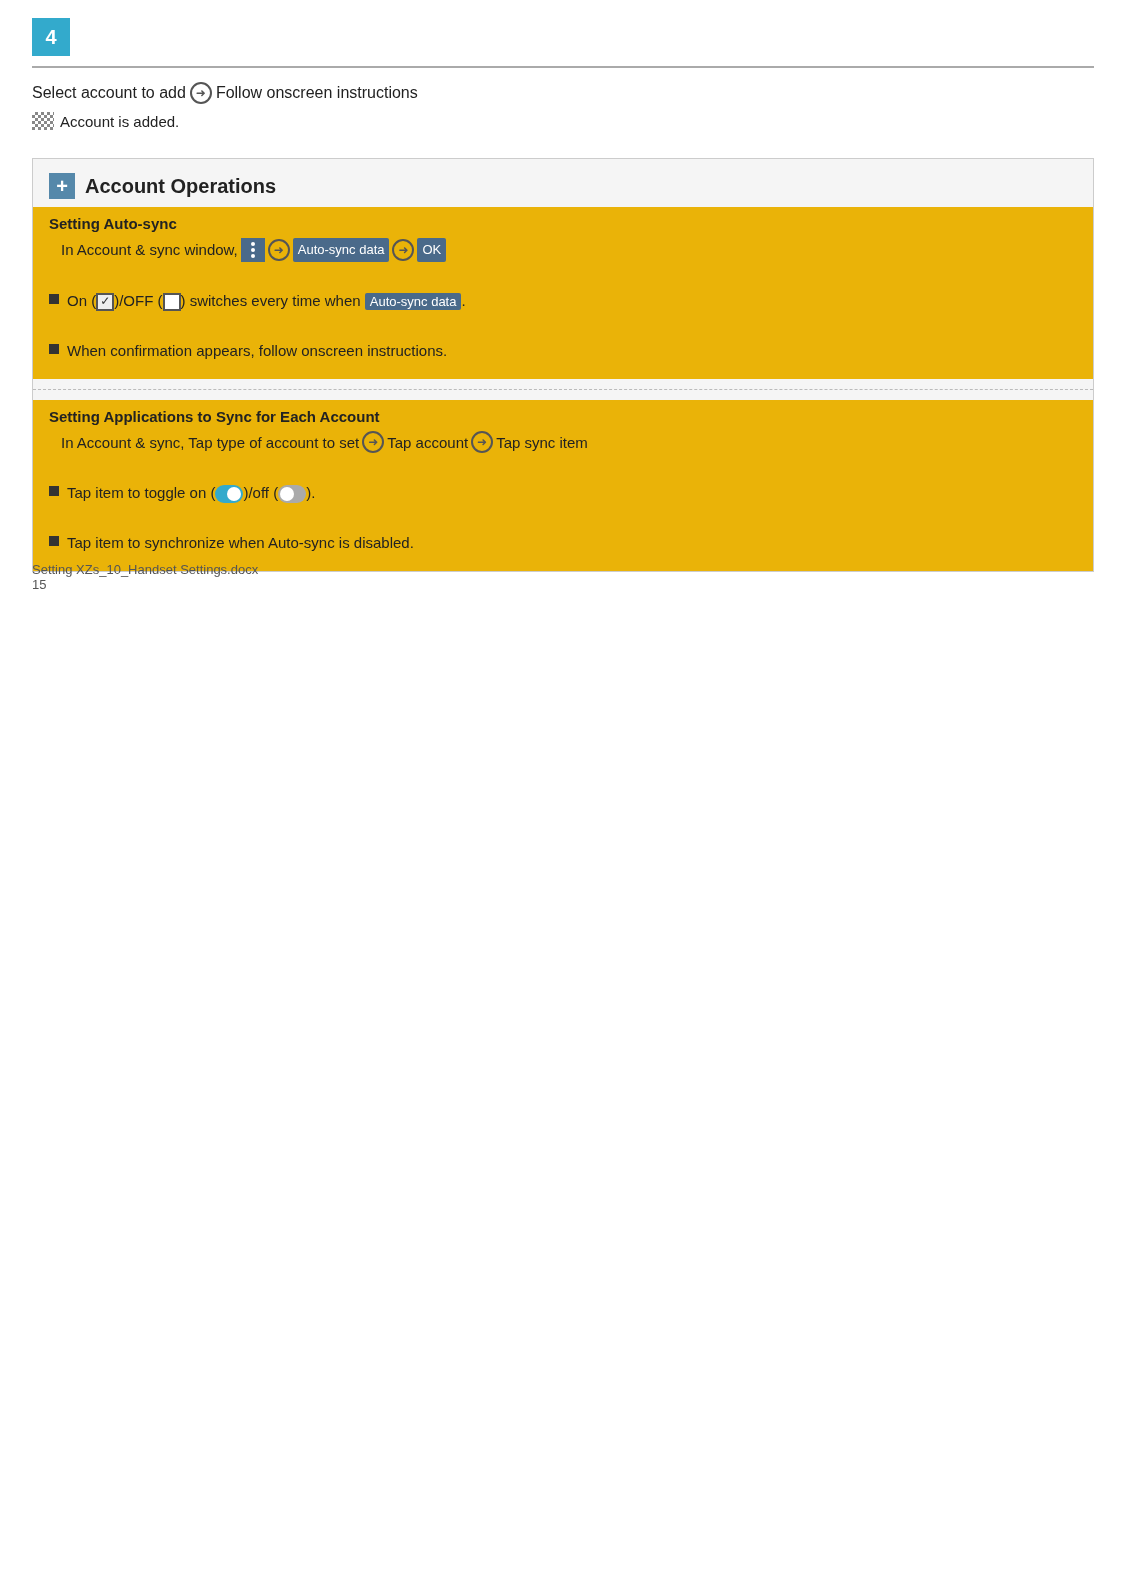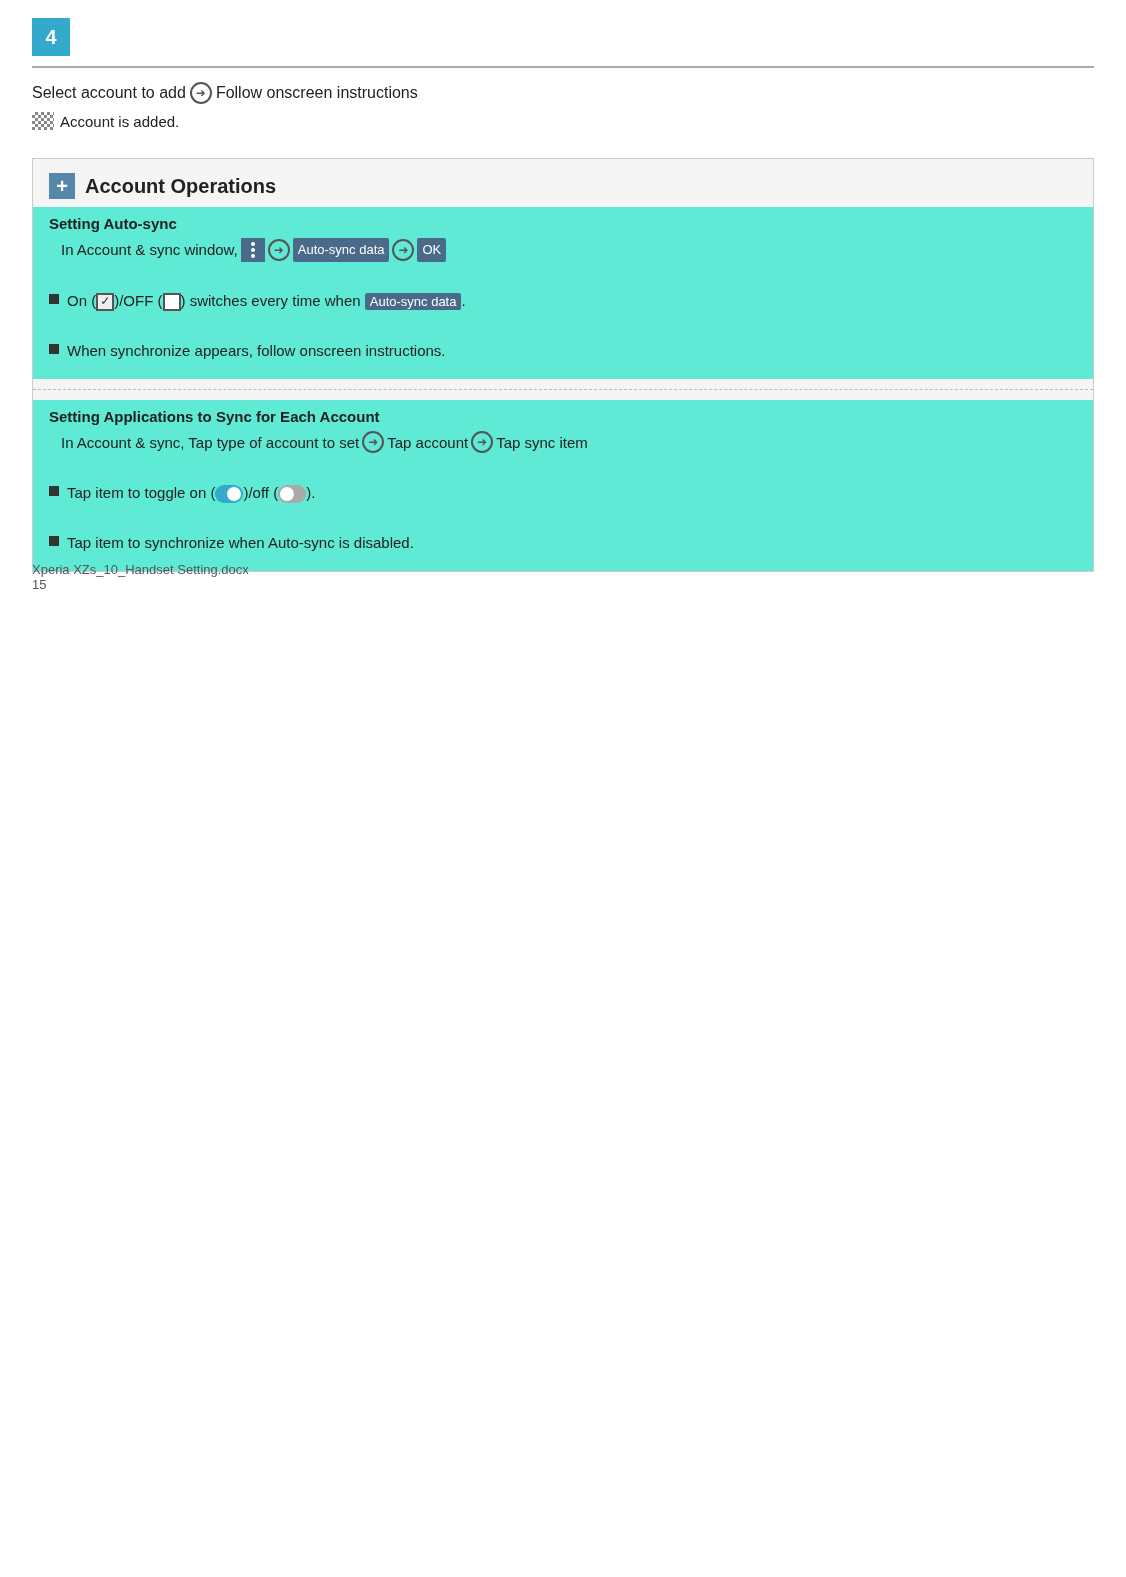--- a/index.html
+++ b/index.html
@@ -102,21 +102,21 @@
 
     .section-title {
       font-size: 20px;
       font-weight: bold;
       color: #222;
     }
 
     
     .subsection {
       padding: 8px 16px 12px 16px;
-      background: #5eead4;
+      background: #eab308;
     }
 
     .subsection-title {
       font-weight: bold;
       font-size: 15px;
       margin-bottom: 5px;
     }
 
     .subsection-body {
       font-size: 15px;
@@ -336,21 +336,21 @@
 
         <ul class="bullet-list">
           <li>
             <span class="bullet-square"></span>
             <span>
               On (<span class="checkbox-checked">✓</span>)/OFF (<span class="checkbox-empty"></span>) switches every time when <span class="ui-highlight">Auto-sync data</span>.
             </span>
           </li>
           <li>
             <span class="bullet-square"></span>
-            <span>When synchronize appears, follow onscreen instructions.</span>
+            <span>When confirmation appears, follow onscreen instructions.</span>
           </li>
         </ul>
       </div>
     </div>
 
     <hr class="subsection-divider">
 
     <div class="subsection">
       <div class="subsection-title">Setting Applications to Sync for Each Account</div>
 
@@ -375,17 +375,17 @@
             <span class="bullet-square"></span>
             <span>Tap item to synchronize when Auto-sync is disabled.</span>
           </li>
         </ul>
       </div>
     </div>
 
   </div>
 
   <div class="footer">
-    <div>Xperia XZs_10_Handset Setting.docx</div>
+    <div>Setting XZs_10_Handset Settings.docx</div>
     <div>15</div>
   </div>
 
 </div>
 
 </body></html>

